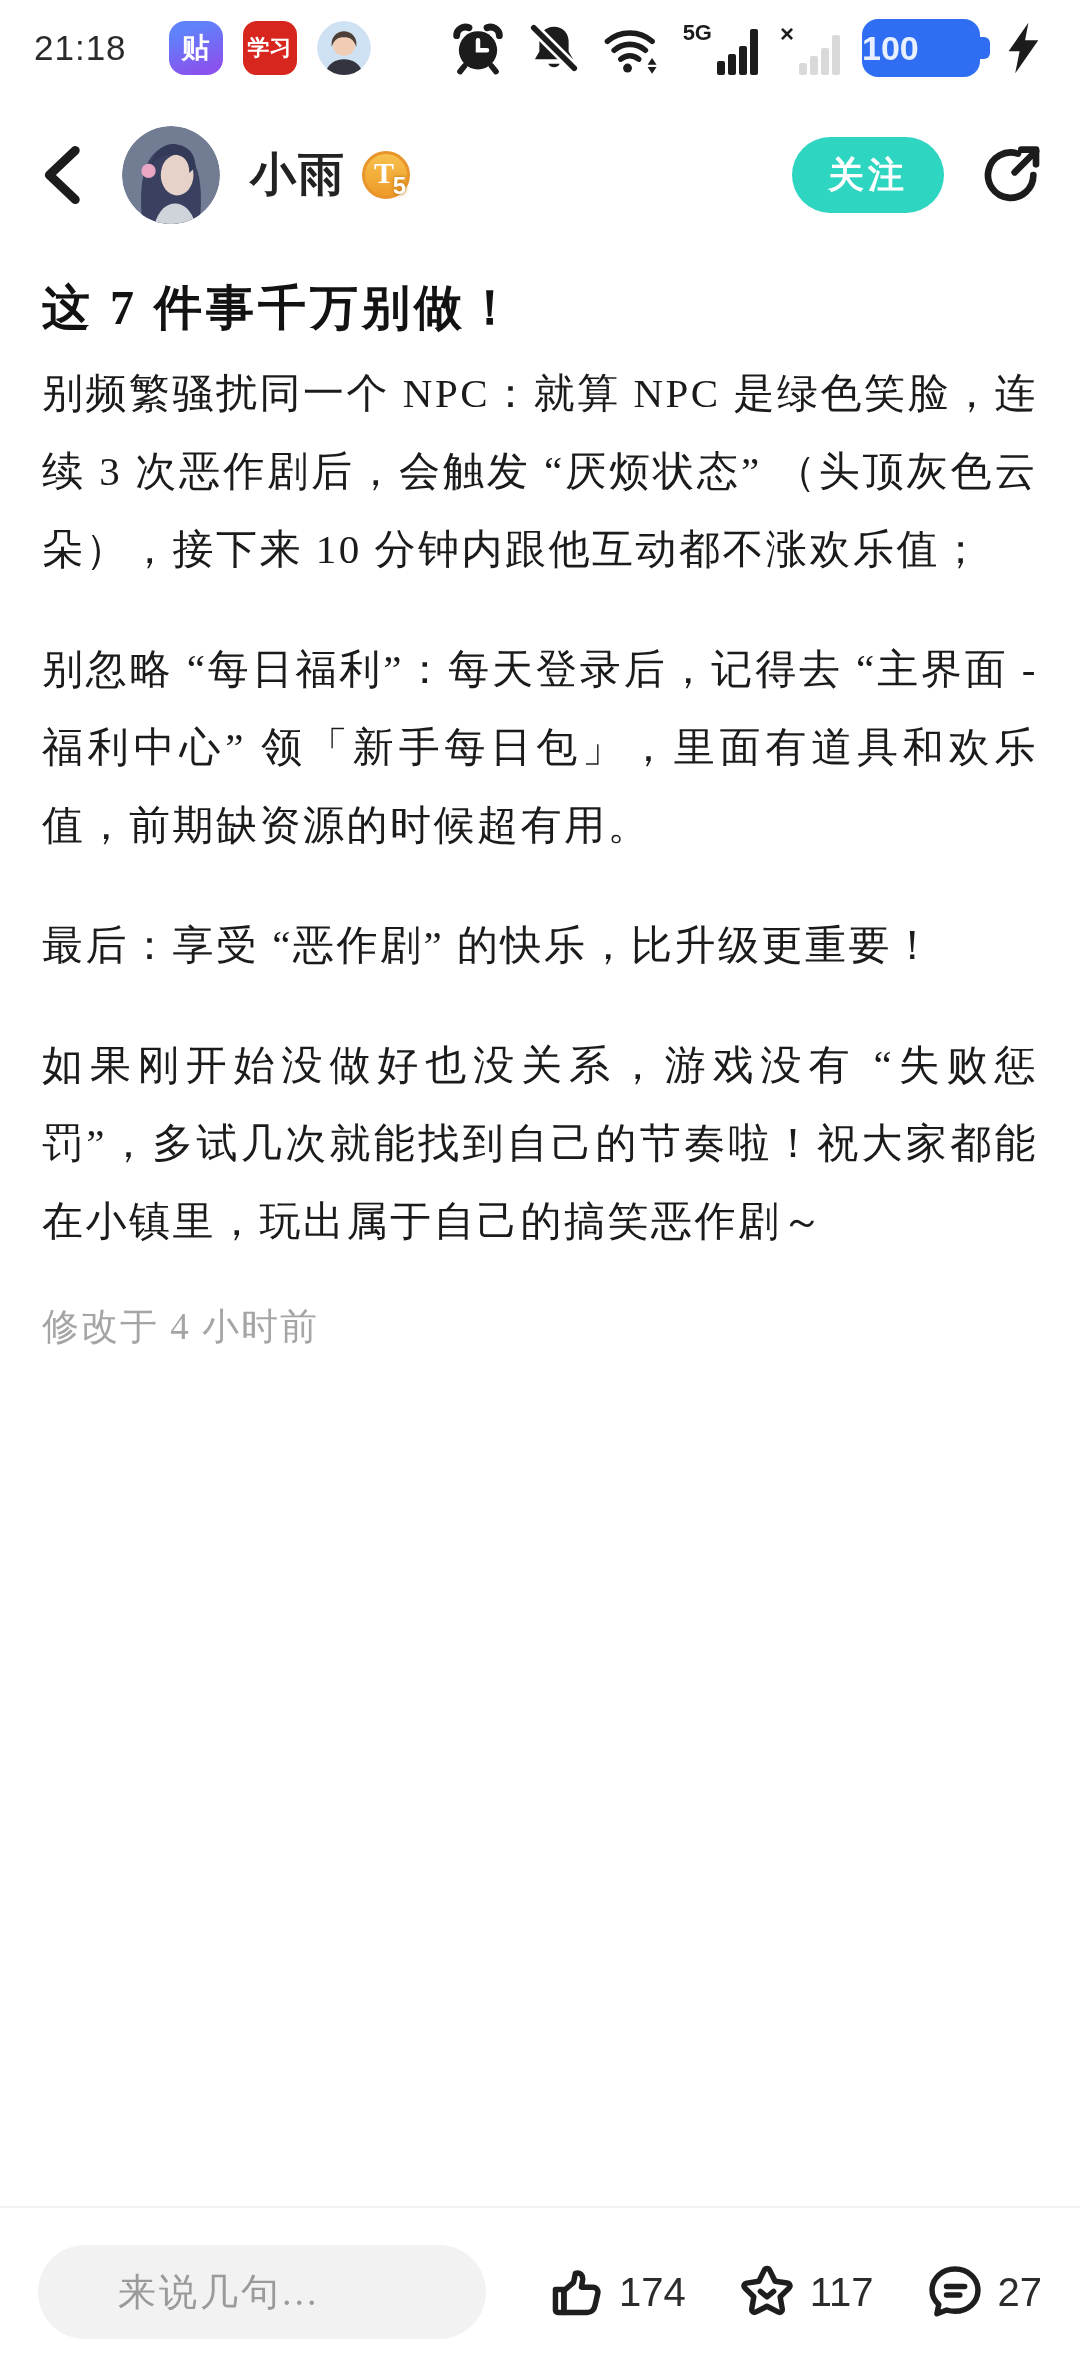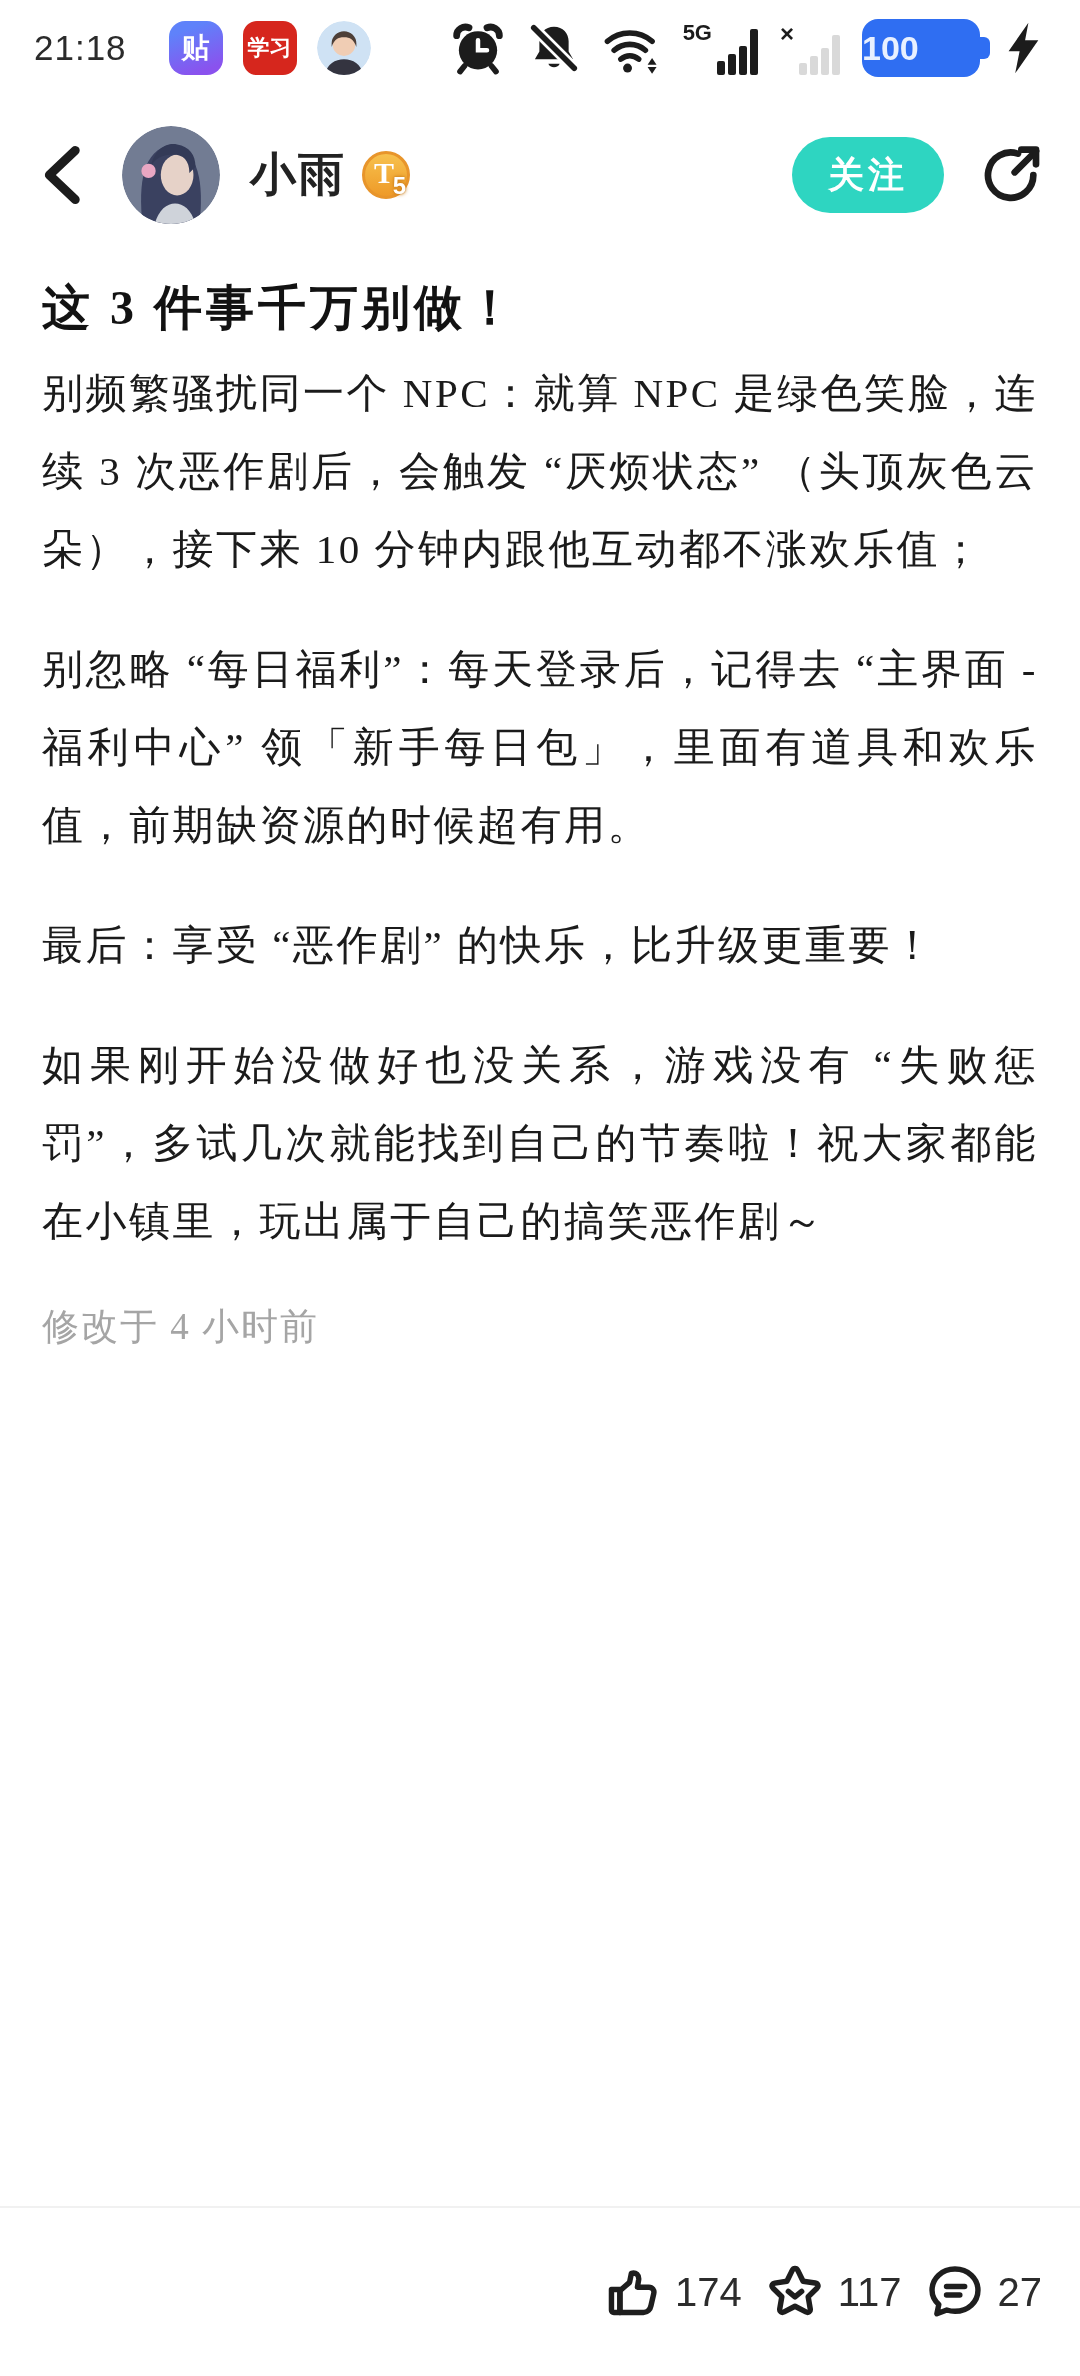--- a/index.html
+++ b/index.html
@@ -53,21 +53,21 @@
   .edited-note{font-size:37px;color:#a5a5a5;margin-top:6px;letter-spacing:2px;
                font-family:"Liberation Serif","DejaVu Serif",serif;}
 
   
   .bottom-bar{position:absolute;left:0;right:0;bottom:0;height:170px;background:#fff;
               border-top:2px solid #f1f1f1;display:flex;align-items:center;padding:0 38px;box-sizing:border-box;}
   .comment-input{width:448px;height:94px;border-radius:47px;border:none;background:#f2f2f3;
                  padding:0 30px 0 80px;font-size:38px;color:#333;outline:none;box-sizing:border-box;
                  font-family:"Liberation Serif","DejaVu Serif",serif;}
   .comment-input::placeholder{color:#9a9a9a;letter-spacing:3px;}
-  .actions{margin-left:auto;display:flex;align-items:center;gap:24px;}
+  .actions{margin-left:auto;display:flex;align-items:center;gap:52px;}
   .action{display:flex;align-items:center;gap:14px;cursor:pointer;}
   .action .count{font-size:40px;color:#2c2c2c;}
 </style>
 </head>
 <body>
 
 <div class="page">
 
   <div class="status-bar">
     <span class="sb-time">21:18</span>
@@ -155,29 +155,30 @@
     <button class="share-btn">
       <svg width="64" height="64" viewBox="0 0 48 48">
         <path d="M40 24a17 17 0 1 1-11.5-16" stroke="#1c1c1c" stroke-width="5" fill="none" stroke-linecap="round"></path>
         <path d="M26 22 L42 6" stroke="#1c1c1c" stroke-width="5" stroke-linecap="round"></path>
         <path d="M31 5 h11 v11" stroke="#1c1c1c" stroke-width="5" fill="none" stroke-linecap="round" stroke-linejoin="round"></path>
       </svg>
     </button>
   </div>
 
   <div class="content">
-    <h1 class="post-title">这 3 件事千万别做！</h1>
+    <h1 class="post-title">这 7 件事千万别做！</h1>
     <p class="para">别频繁骚扰同一个 NPC：就算 NPC 是绿色笑脸，连续 3 次恶作剧后，会触发 “厌烦状态” （头顶灰色云朵），接下来 10 分钟内跟他互动都不涨欢乐值；</p>
     <p class="para">别忽略 “每日福利”：每天登录后，记得去 “主界面 - 福利中心” 领「新手每日包」，里面有道具和欢乐值，前期缺资源的时候超有用。</p>
     <p class="para">最后：享受 “恶作剧” 的快乐，比升级更重要！</p>
     <p class="para">如果刚开始没做好也没关系，游戏没有 “失败惩罚”，多试几次就能找到自己的节奏啦！祝大家都能在小镇里，玩出属于自己的搞笑恶作剧～</p>
     <div class="edited-note">修改于 4 小时前</div>
   </div>
 
   <div class="bottom-bar">
+    <input class="comment-input" type="text" placeholder="来说几句..." style="">
     <div class="actions">
       <div class="action">
         <svg width="58" height="58" viewBox="0 0 48 48">
           <path d="M7 22h7v19H9c-1.2 0-2-.8-2-2z" fill="none" stroke="#1e1e1e" stroke-width="4.5" stroke-linejoin="round"></path>
           <path d="M14 39V23l8-7 1.5-7.5c3.8-1 6.5 1.5 6 5.5l-1 6h9.5c2.8 0 4.7 2.6 4 5.3l-2.3 10c-.6 3-2.7 5.7-6.2 5.7H14z" fill="none" stroke="#1e1e1e" stroke-width="4.5" stroke-linejoin="round" stroke-linecap="round"></path>
         </svg>
         <span class="count">174</span>
       </div>
       <div class="action">
         <svg width="58" height="58" viewBox="0 0 48 48">

